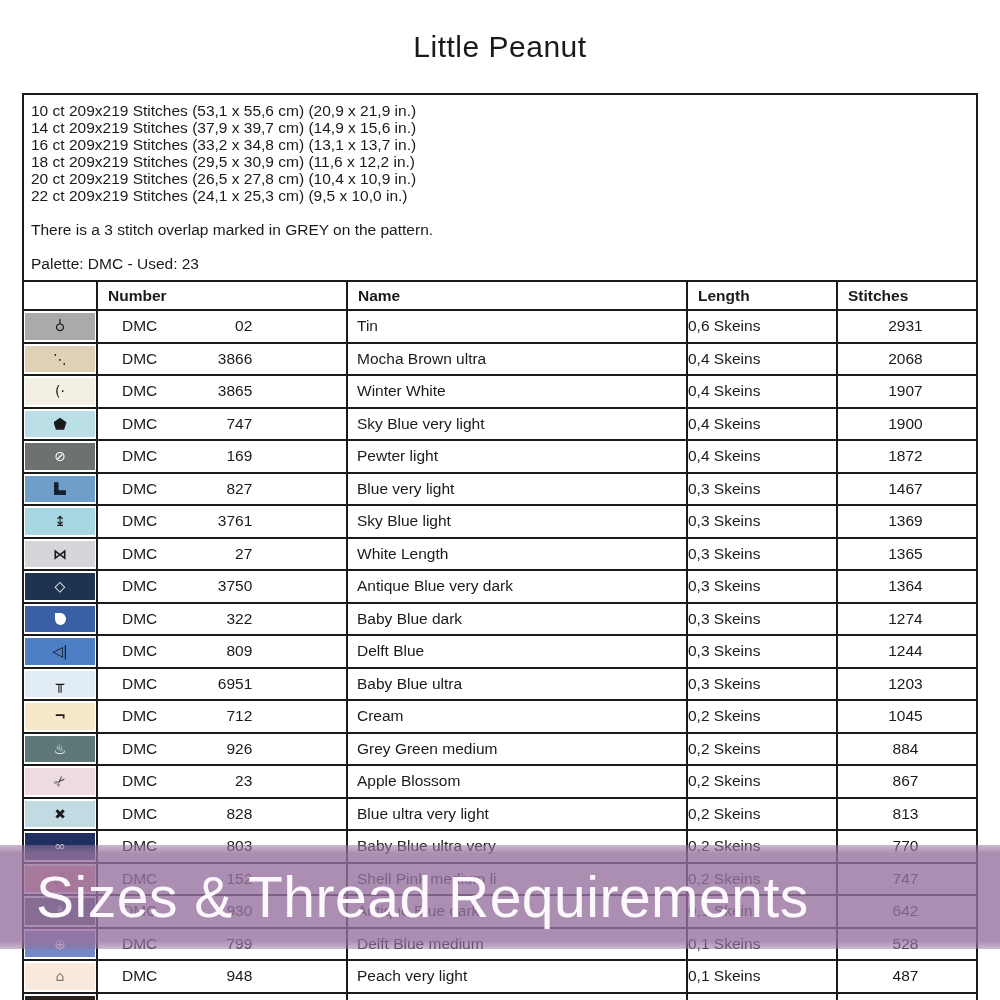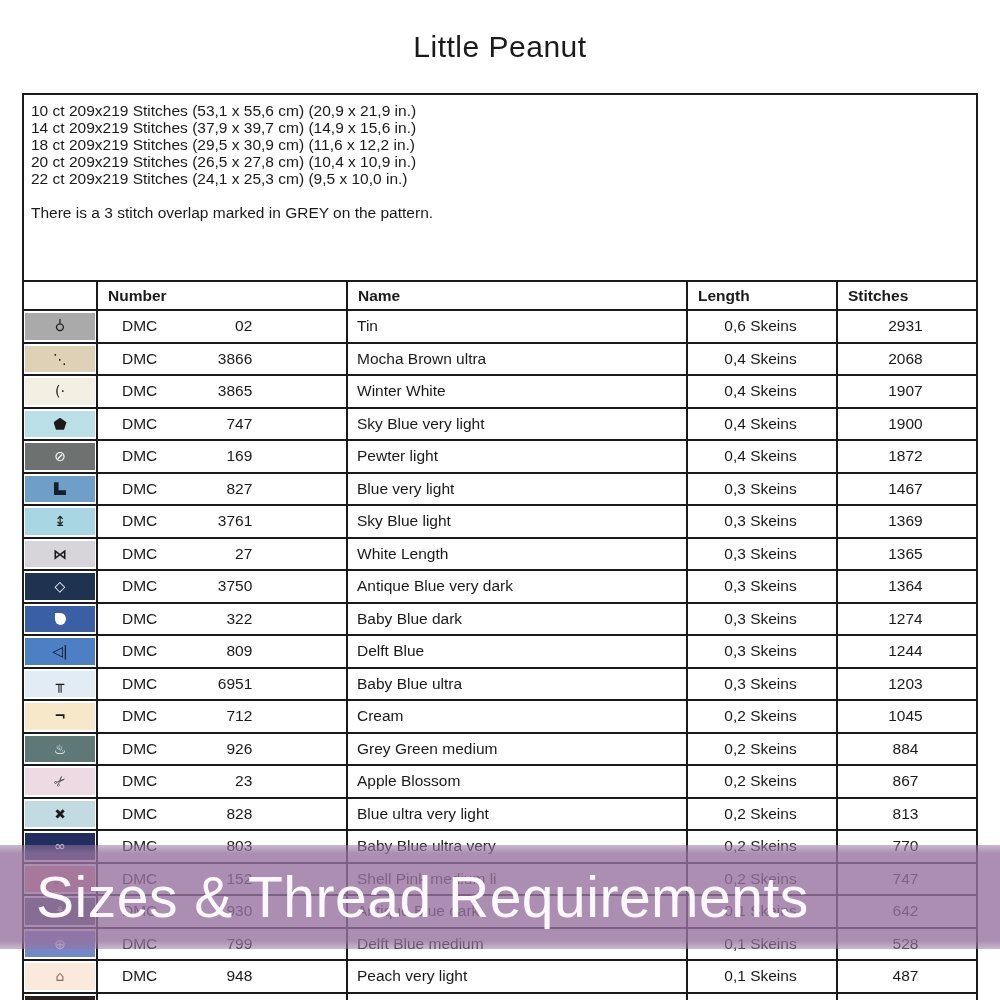--- a/index.html
+++ b/index.html
@@ -19,21 +19,21 @@
   col.c1{width:73px;} col.c2{width:250px;} col.c3{width:340px;} col.c4{width:150px;} col.c5{width:141px;}
   td,th { border-top:2px solid #1a1a1a; font-size:15.5px; font-weight:normal;
     text-align:left; vertical-align:middle; overflow:hidden; white-space:nowrap; }
   td+td, th+th { border-left:2px solid #1a1a1a; }
   thead th { height:29px; font-weight:bold; padding-left:10px; }
   tbody td { height:30.5px; }
 
   .cell-num { padding-left:24px; }
   .cell-num .code { display:inline-block; width:95px; text-align:right; }
   .cell-name { padding-left:9px; }
-  .cell-len { text-align:center; padding-right:3px; }
+  .cell-len { text-align:left; padding-right:3px; }
   .cell-st { text-align:center; padding-right:5px; }
 
   .swcell { padding:2px 1px; }
   .sw { height:26.5px; width:100%; display:flex; align-items:center; justify-content:center; }
   .sw-icon { font-family:"DejaVu Sans","Liberation Sans",sans-serif; font-size:14px;
     line-height:1; display:inline-block; }
   .rot180 { transform:rotate(180deg); }
   .rot-45 { transform:rotate(-45deg); }
   .bold { font-weight:bold; }
   .shape { font-size:0; }
@@ -52,26 +52,28 @@
 
 <div class="page">
 
   <div class="title">Little Peanut</div>
 
   <div class="sheet">
 
     <div class="info">
       <div>10 ct 209x219 Stitches (53,1 x 55,6 cm) (20,9 x 21,9 in.)</div>
       <div>14 ct 209x219 Stitches (37,9 x 39,7 cm) (14,9 x 15,6 in.)</div>
+      <div>16 ct 209x219 Stitches (33,2 x 34,8 cm) (13,1 x 13,7 in.)</div>
       <div>18 ct 209x219 Stitches (29,5 x 30,9 cm) (11,6 x 12,2 in.)</div>
       <div>20 ct 209x219 Stitches (26,5 x 27,8 cm) (10,4 x 10,9 in.)</div>
       <div>22 ct 209x219 Stitches (24,1 x 25,3 cm) (9,5 x 10,0 in.)</div>
       <div class="gap"></div>
       <div>There is a 3 stitch overlap marked in GREY on the pattern.</div>
       <div class="gap"></div>
+      <div>Palette: DMC - Used: 23</div>
     </div>
 
     <table>
       <colgroup>
           <col class="c1">
           <col class="c2">
           <col class="c3">
           <col class="c4">
           <col class="c5">
         </colgroup>

